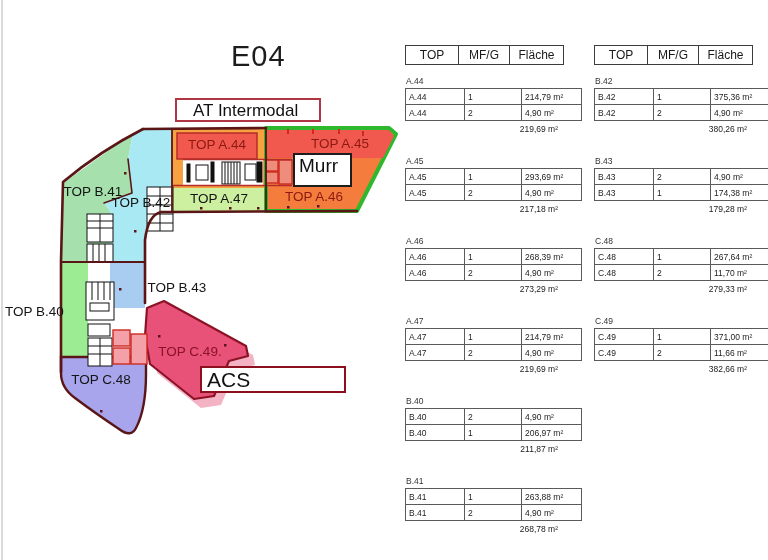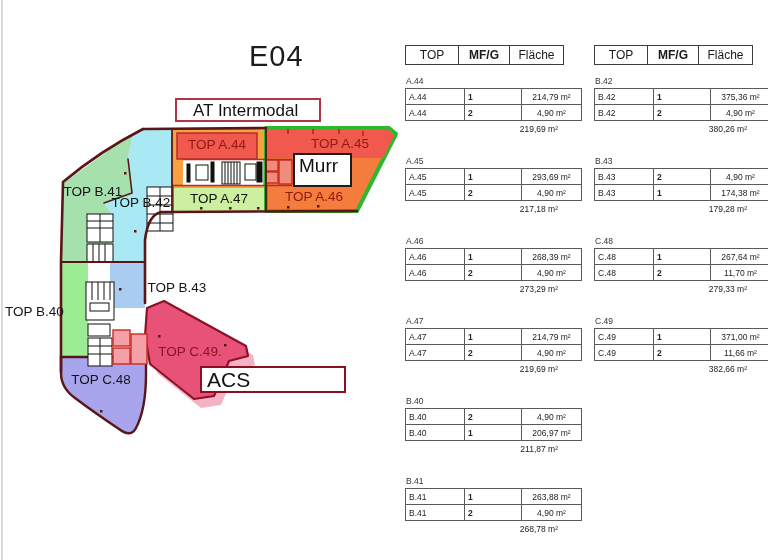--- a/index.html
+++ b/index.html
@@ -2,40 +2,40 @@
 <html><head>
 <meta charset="utf-8">
 <style>
   html,body{margin:0;padding:0;background:#fff;}
   #page{position:relative;width:768px;height:560px;background:#ffffff;overflow:hidden;
         font-family:"Liberation Sans",sans-serif;color:#111;}
   #edge-strip{position:absolute;left:1px;top:0;width:2px;height:560px;background:#dadada;}
   #plan-svg{position:absolute;left:0;top:0;width:768px;height:560px;}
 
   .overlay{position:absolute;box-sizing:border-box;background:#fff;}
-  #page-title{left:249px;top:40px;font-size:29px;letter-spacing:1px;color:#1c1c1c;background:transparent;}
+  #page-title{left:231px;top:40px;font-size:29px;letter-spacing:1px;color:#1c1c1c;background:transparent;}
   #box-at-intermodal{left:175px;top:98px;width:146px;height:24px;border:2px solid #b03545;
         font-size:17px;line-height:21px;padding-left:16px;}
   #box-murr{left:293px;top:153px;width:59px;height:34px;border:2px solid #1d1d1d;
         font-size:19px;line-height:21px;padding-left:4px;}
   #box-acs{left:200px;top:366px;width:146px;height:27px;border:2px solid #8b0f1f;
         font-size:21px;line-height:23px;padding-left:5px;}
 
   
   .tcol{position:absolute;top:45px;width:155px;}
   #tcol-0{left:405px;} #tcol-1{left:594px;}
   table{border-collapse:collapse;table-layout:fixed;width:155px;}
   .hdr-table{margin-bottom:11px;}
   .hdr-table td{border:1.5px solid #3c3c3c;height:18px;text-align:center;
         font-size:12px;color:#1a1a1a;padding:0;}
-  .c-top{width:52px;} .c-mfg{width:50px;font-weight:bold;} .c-fl{width:53px;}
+  .c-top{width:52px;} .c-mfg{width:50px;} .c-fl{width:53px;}
   .grp{margin-bottom:21px;}
   .grp-label{font-size:8.5px;color:#333;margin:0 0 2px 1px;height:10px;line-height:10px;}
   .grp-table td{border:1px solid #5a5a5a;height:15px;font-size:8.5px;color:#222;padding:0 3px;}
-  .grp-table td.v{text-align:center;}
+  .grp-table td.v{text-align:left;}
   .grp-total{font-size:8.5px;color:#222;text-align:right;padding:3px 2px 0 0;height:11px;}
 
   
   .zlabel{font-size:13.5px;fill:#141414;}
   .zlabel.red{fill:#8c1a12;}
   .zlabel.crimson{fill:#8c1226;}
   text{font-family:"Liberation Sans",sans-serif;}
 </style>
 </head>
 <body>

